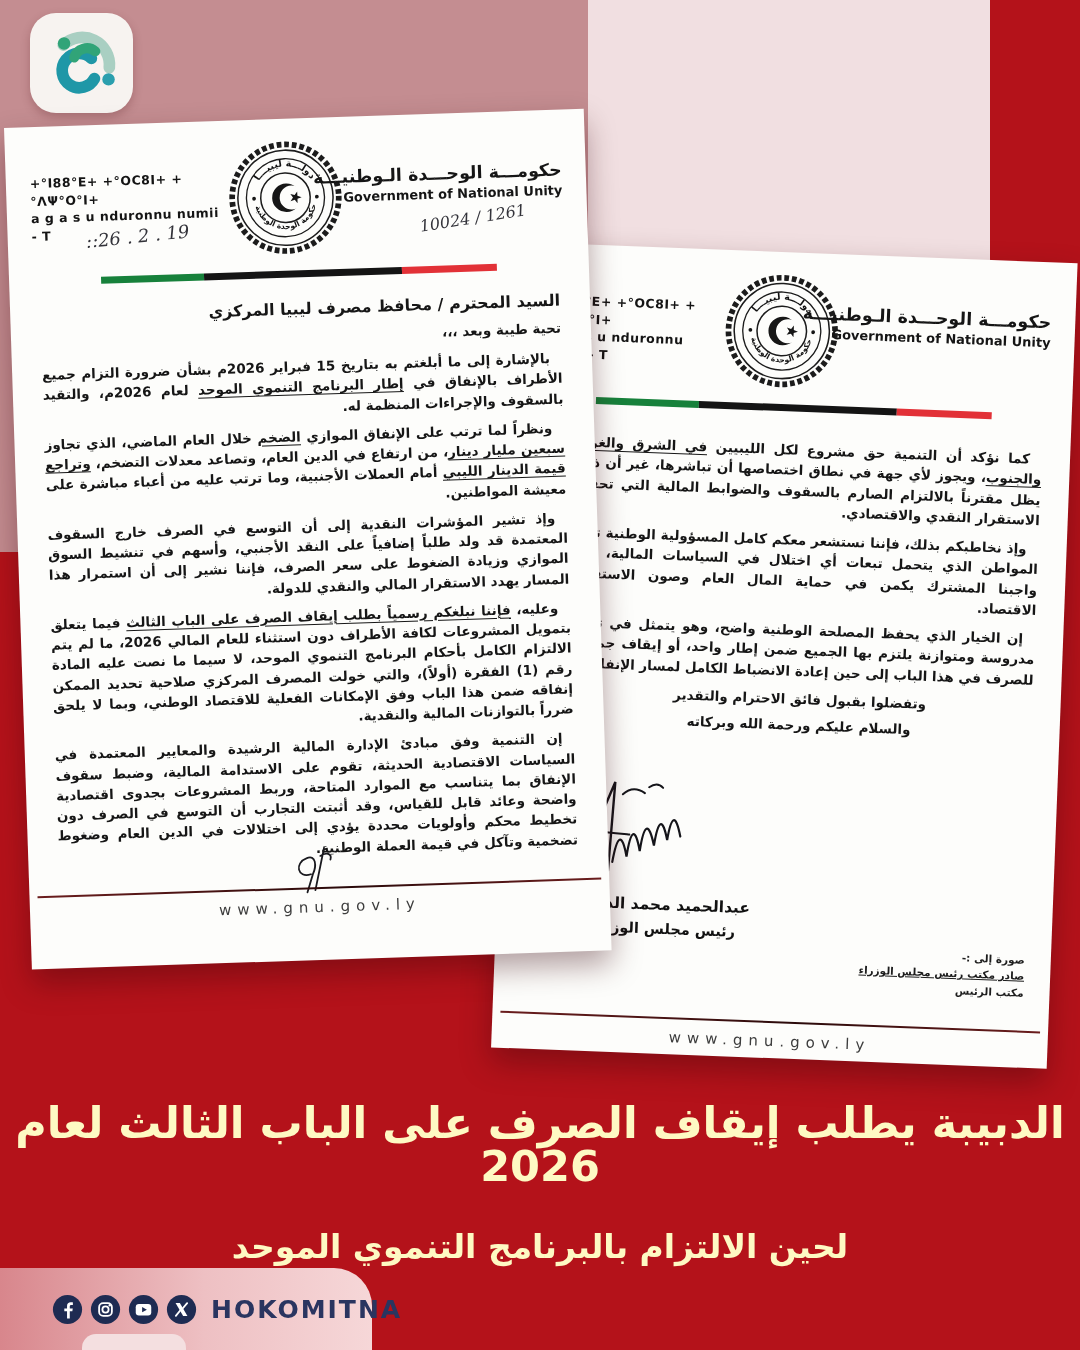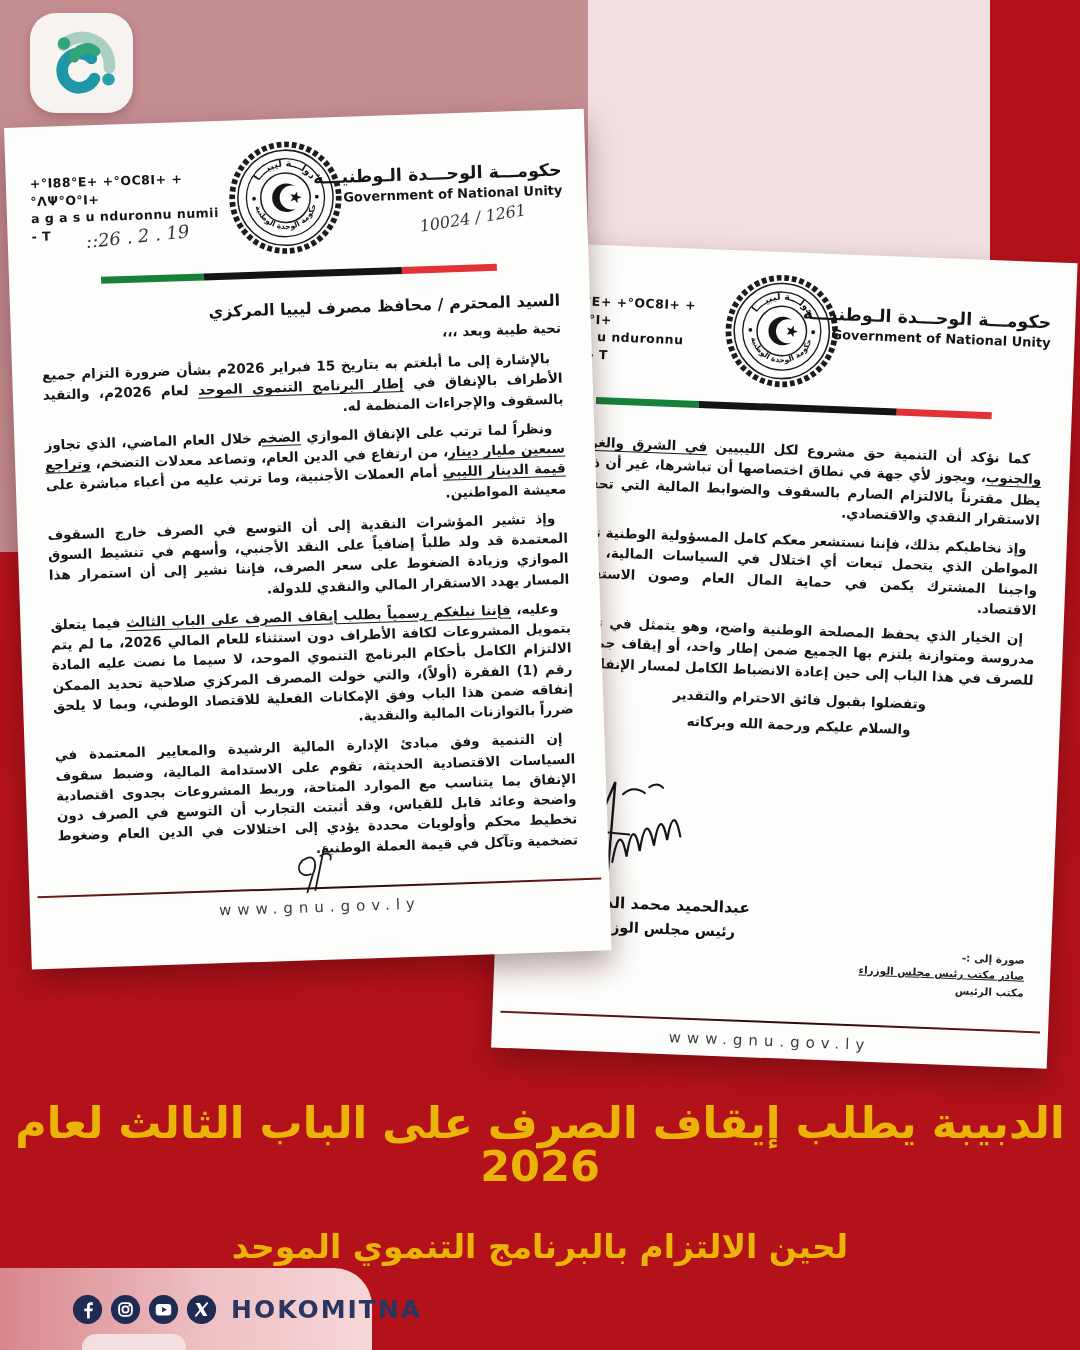--- a/index.html
+++ b/index.html
@@ -54,28 +54,28 @@
   .ccblock{position:absolute;right:26px;top:690px;direction:rtl;text-align:right;color:#1d1d1d;font-size:10.5px;font-weight:bold;line-height:1.55;}
   .cc-u{text-decoration:underline;}
 
   .page-foot{position:absolute;left:0;right:0;text-align:center;}
   .letter1 .page-foot{bottom:44px;}
   .letter2 .page-foot{bottom:8px;}
   .foot-rule{height:2px;background:linear-gradient(90deg,#6b1d1d,#2a0a0a 55%,#6b1d1d);margin:0 8px 9px;}
   .site{font-size:15px;letter-spacing:6px;color:#3d3d3d;font-weight:500;}
 
   
-  .headline{position:absolute;left:0;right:0;top:1088px;text-align:center;direction:rtl;color:#eab308;font-weight:bold;}
+  .headline{position:absolute;left:0;right:0;top:1088px;text-align:center;direction:rtl;color:#fef9c3;font-weight:bold;}
   .headline .l1{font-size:43px;line-height:1.0;margin:14px 0 0;}
   .headline .l2{font-size:33px;line-height:1.0;margin:42px 0 0;}
 
   
   .banner{position:absolute;left:0;top:1268px;width:372px;height:82px;border-radius:0 38px 0 0;
     background:linear-gradient(90deg,#d8868c 0%,#eec0c3 55%,#f6d7d8 100%);
-    display:flex;align-items:center;padding-left:72px;box-sizing:border-box;}
+    display:flex;align-items:center;padding-left:52px;box-sizing:border-box;}
   .banner-tab{position:absolute;left:82px;top:1334px;width:104px;height:16px;border-radius:14px 14px 0 0;background:#f4dfe0;}
   .icons{display:flex;gap:7px;align-items:center;}
   .icons svg{width:31px;height:31px;display:block;}
   .brand-text{margin-left:14px;font-size:25px;font-weight:600;letter-spacing:2px;color:#2a3560;}
   .seal-star{fill:#161616;}
 </style>
 </head>
 <body>
 
 <div class="canvas">

